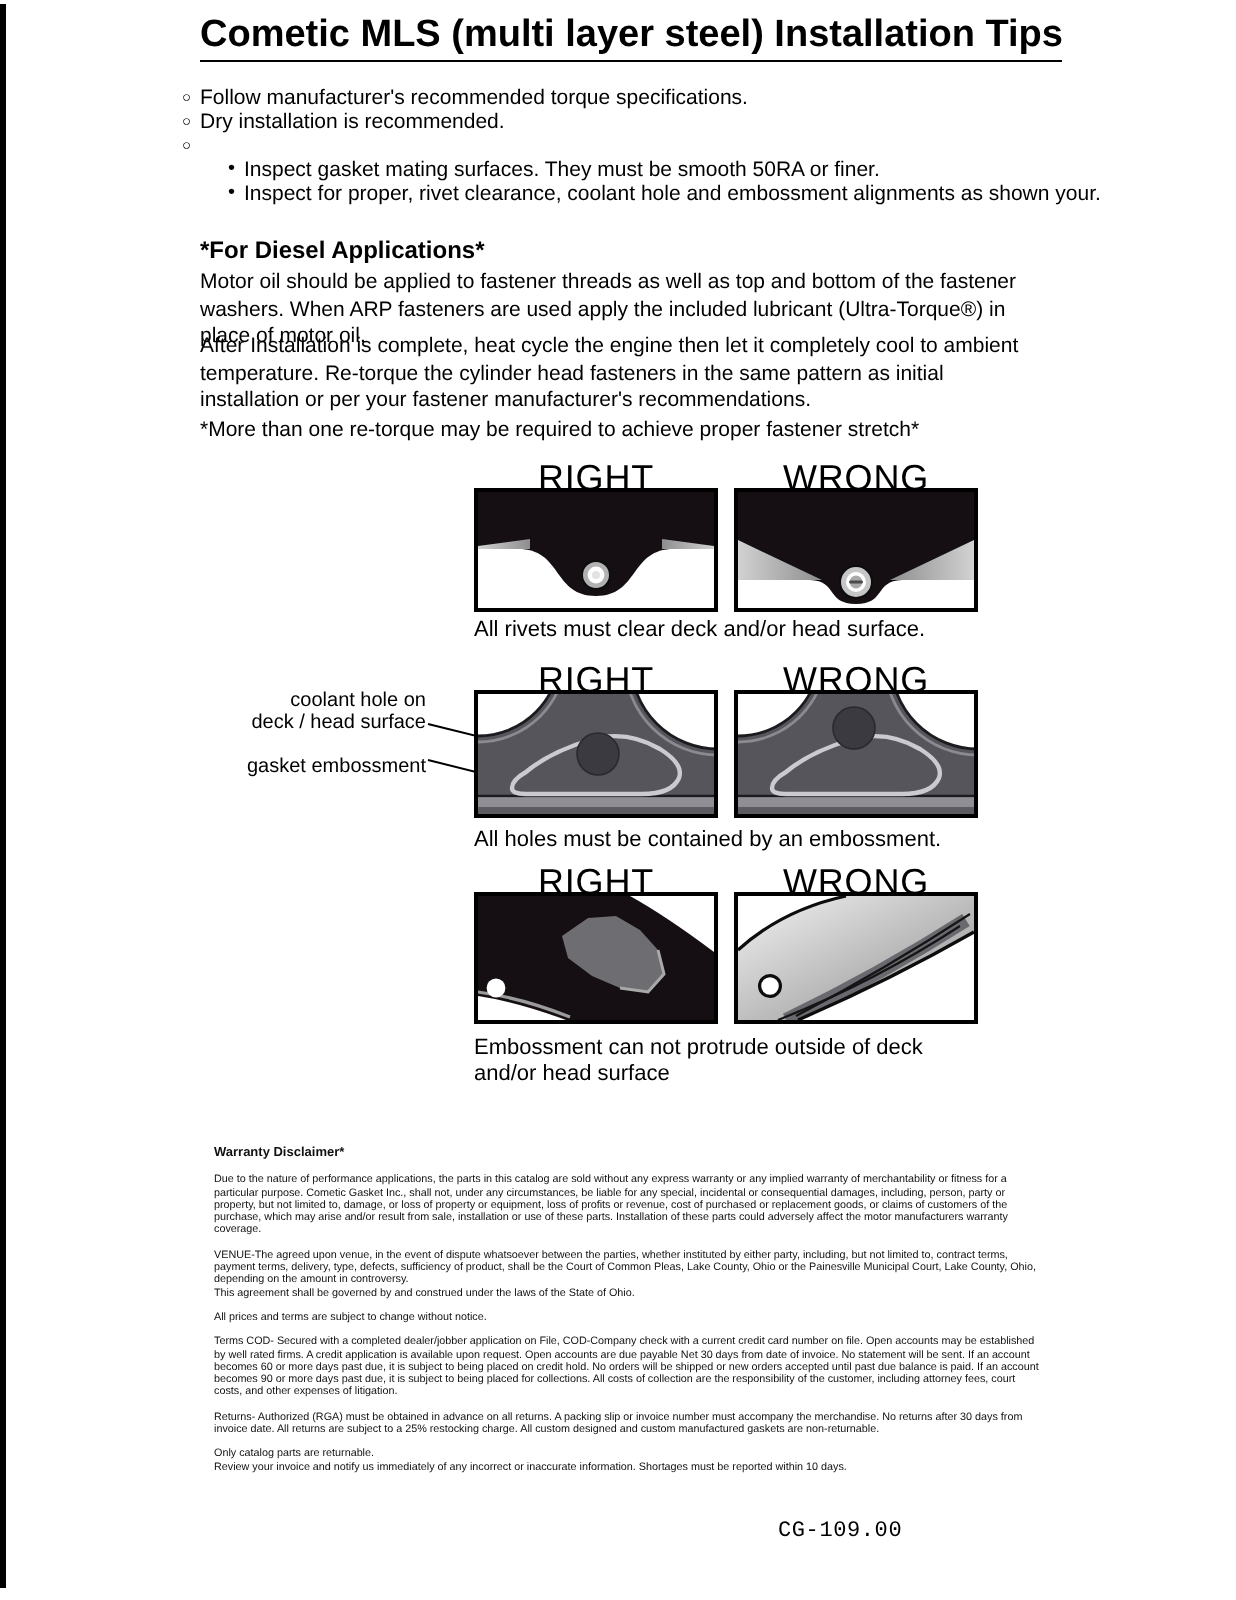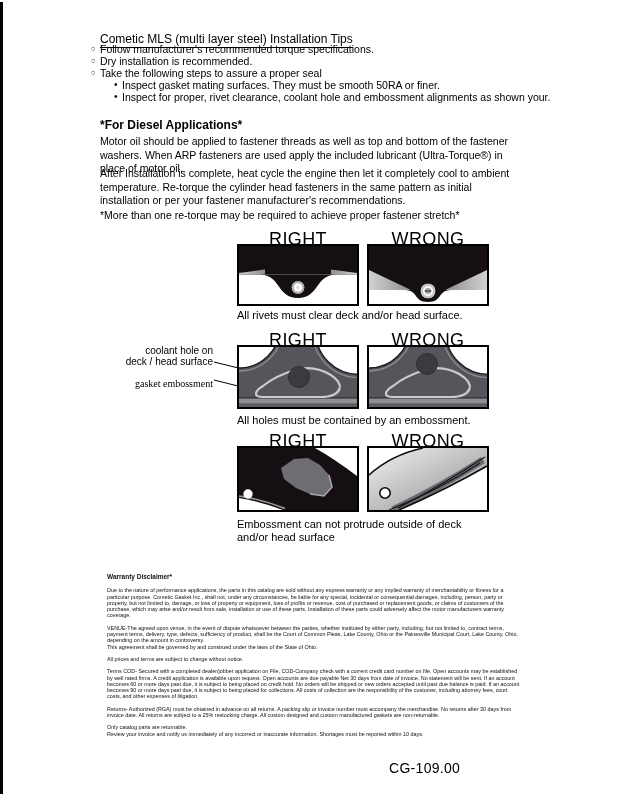--- a/index.html
+++ b/index.html
@@ -1,36 +1,36 @@
 <!DOCTYPE html>
 <html><head>
 <meta charset="utf-8">
 <style>
   html,body{margin:0;padding:0;background:#fff;}
   .page{position:relative;width:618px;height:800px;background:#fff;overflow:hidden;
         font-family:"Liberation Sans",sans-serif;color:#000;}
   .abs{position:absolute;}
   .edge-line{left:0;top:2px;width:3px;height:792px;background:#000;}
-  .title{left:100px;top:32px;font-size:12px;font-weight:normal;border-bottom:1.6px solid #000;padding-bottom:1px;}
+  .title{left:100px;top:7px;font-size:19px;font-weight:bold;border-bottom:1.6px solid #000;padding-bottom:1px;}
   .bullets{left:91px;top:43px;width:460px;font-size:10.5px;line-height:12px;}
   .b-row{display:flex;}
   .b-glyph{width:9px;font-size:7.5px;line-height:12px;}
   .sb-row{display:flex;padding-left:23px;}
   .sb-glyph{width:8px;font-size:10px;line-height:12px;}
   .h2{left:100px;top:118px;font-size:12px;font-weight:bold;}
   .para{left:100px;width:424px;font-size:10.5px;line-height:13.5px;}
   .dlabel{width:122px;text-align:center;font-size:18px;letter-spacing:.4px;}
   .caption{left:237px;font-size:11px;line-height:12.5px;}
   .dbox{width:122px;}
   .side-label{width:105px;text-align:right;font-size:10px;line-height:11px;}
   .disc{left:107px;top:574px;width:414px;font-size:5.4px;line-height:6.3px;color:#111;}
   .disc .hd{font-size:6.5px;font-weight:bold;margin-bottom:7px;}
   .disc p{margin:0 0 6px 0;}
   .disc p.tight{margin-bottom:0;}
-  .pagenum{left:389px;top:760px;font-size:14px;letter-spacing:.3px;}
+  .pagenum{left:389px;top:760px;font-size:11px;letter-spacing:.3px;font-family:Liberation Mono, monospace;}
   svg{display:block;}
 </style>
 </head>
 <body>
 
 <div class="page">
 
   <div class="abs edge-line"></div>
 
   <div class="abs title">Cometic MLS (multi layer steel) Installation Tips</div>
@@ -39,21 +39,20 @@
     <div class="b-row">
       <span class="b-glyph">○</span>
       <span>Follow manufacturer's recommended torque specifications.</span>
     </div>
     <div class="b-row">
       <span class="b-glyph">○</span>
       <span>Dry installation is recommended.</span>
     </div>
     <div class="b-row">
       <span class="b-glyph">○</span>
-      <span>Take the following steps to assure a proper seal</span>
     </div>
     <div class="sb-row">
       <span class="sb-glyph">•</span>
       <span>Inspect gasket mating surfaces. They must be smooth 50RA or finer.</span>
     </div>
     <div class="sb-row">
       <span class="sb-glyph">•</span>
       <span>Inspect for proper, rivet clearance, coolant hole and embossment alignments as shown your.</span>
     </div>
   </div>
@@ -111,21 +110,21 @@
 
   <div class="abs caption" style="top:309px;width:260px;">All rivets must clear deck and/or head surface.</div>
 
   <div class="abs dlabel" style="left:237px;top:330px;">RIGHT</div>
   <div class="abs dlabel" style="left:367px;top:330px;">WRONG</div>
 
   <div class="abs side-label" style="left:108px;top:345px;">
     <div>coolant hole on</div>
     <div>deck / head surface</div>
   </div>
-  <div class="abs side-label" style="left:108px;top:378px;font-family:Liberation Serif, serif;">gasket embossment</div>
+  <div class="abs side-label" style="left:108px;top:378px;">gasket embossment</div>
 
   <div class="abs" style="left:212px;top:352px;">
     <svg width="92" height="46" viewBox="0 0 92 46">
       <line x1="2" y1="10" x2="81" y2="29.5" stroke="#000" stroke-width="1"></line>
       <polygon points="85,31 77,26.8 79,32.6" fill="#000"></polygon>
       <line x1="2" y1="28" x2="50" y2="40" stroke="#000" stroke-width="1"></line>
     </svg>
   </div>
 
   <div class="abs dbox" style="left:237px;top:345px;">

